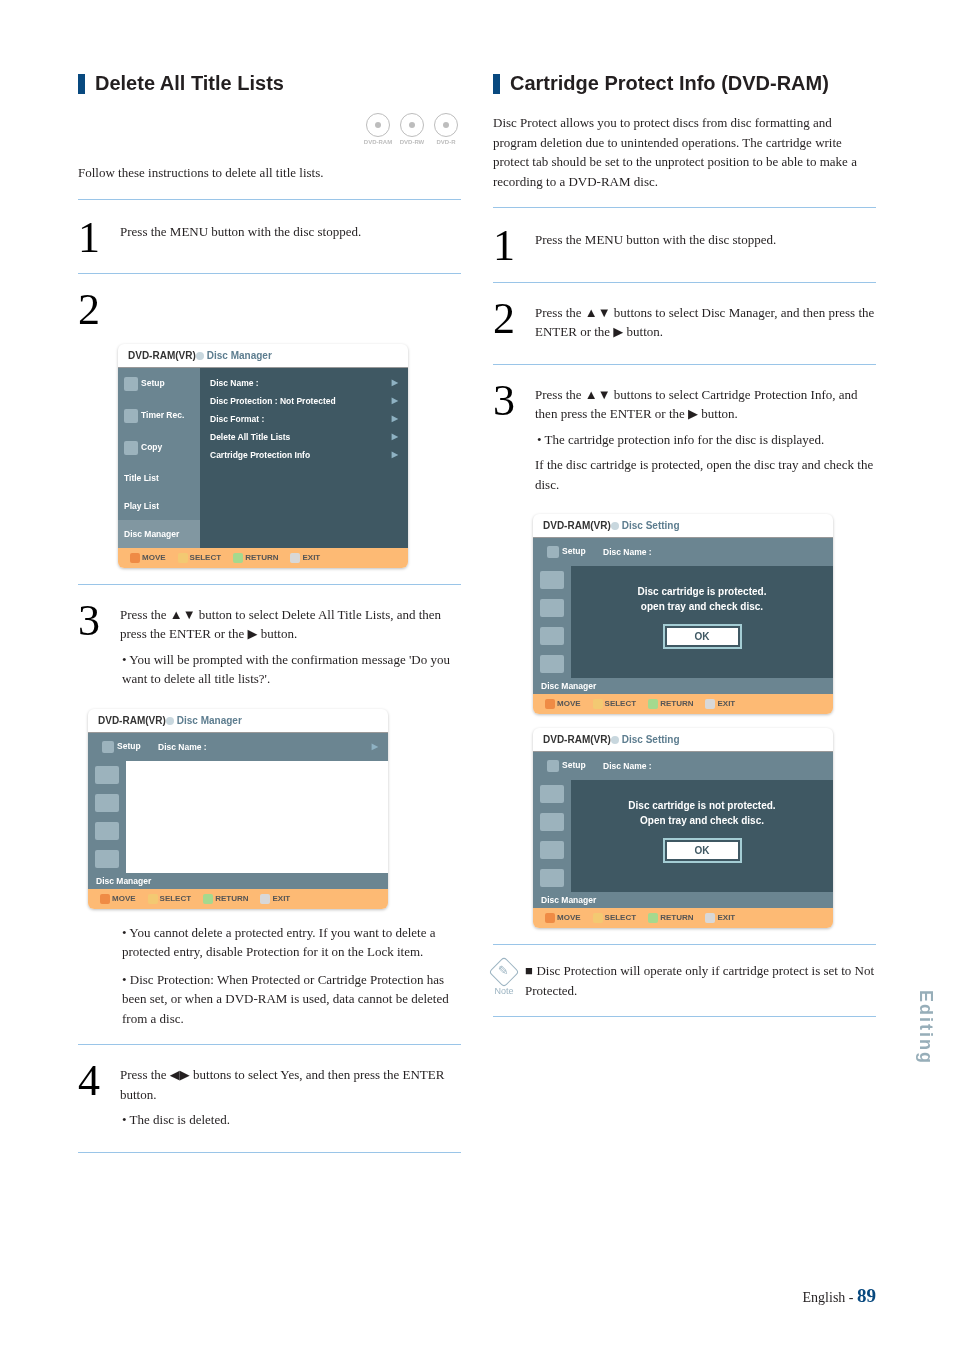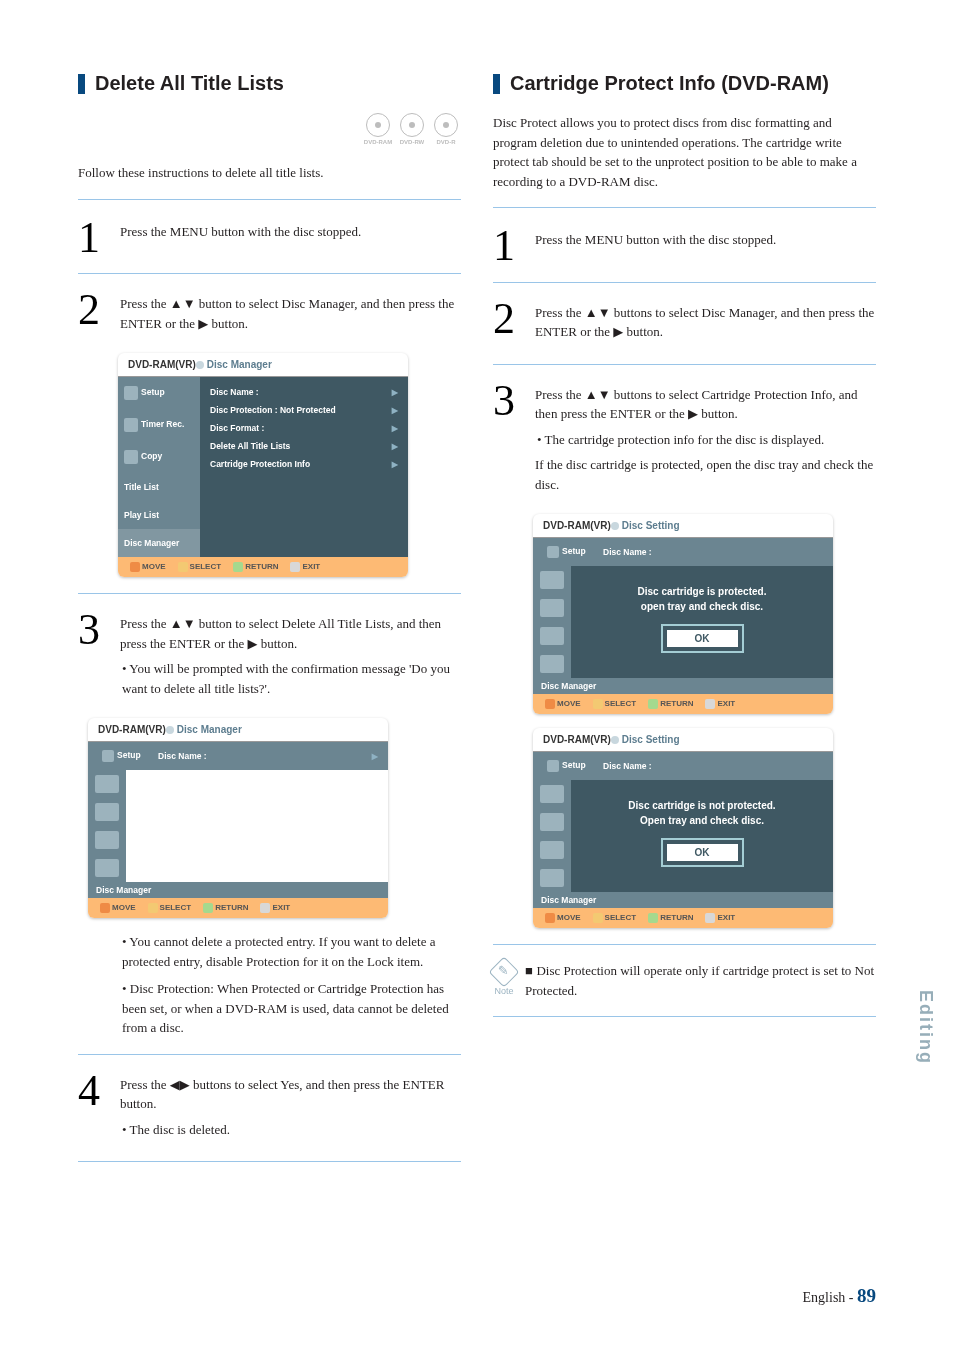--- a/index.html
+++ b/index.html
@@ -58,21 +58,21 @@
   .ui-footer { display: flex; gap: 12px; padding: 5px 12px; font-size: 8px; font-weight: bold; color: #555; background: #fdba74; }
   .ui-footer span.ficon { display: inline-block; width: 10px; height: 10px; border-radius: 2px; vertical-align: middle; margin-right: 2px; }
   .ic-move { background: #ef8b45; }
   .ic-sel { background: #f3c972; }
   .ic-ret { background: #a5d98e; }
   .ic-exit { background: #d8d8d8; }
 
   .ui-dialog-body { background: #3f5863; padding: 18px 10px; text-align: center; }
   .ui-dialog-body .msg { color: #fff; font-size: 10px; font-weight: bold; line-height: 1.5; margin-bottom: 12px; }
   .ui-dialog-body .btns { display: flex; justify-content: center; gap: 18px; }
-  .ui-btn { padding: 3px 28px; font-size: 10px; font-weight: bold; border: 4px solid #eab308; color: #fff; background: #5f7681; }
+  .ui-btn { padding: 3px 28px; font-size: 10px; font-weight: bold; border: 2px solid #eab308; color: #fff; background: #5f7681; }
   .ui-btn.sel { background: #fff; color: #3f5863; border-color: #3f5863; outline: 2px solid #a4cdd4; }
 
   .ui-mini-side { width: 38px; background: #6b8591; display: flex; flex-direction: column; }
   .ui-mini-side .mini-thumb { width: 24px; height: 18px; margin: 5px auto; background: #9cb3bd; border-radius: 2px; }
   .ui-mini-top { background: #6b8591; padding: 5px 8px; }
   .ui-mini-top .ui-row { font-size: 8.5px; color: #fff; font-weight: bold; }
 
   .note-block { display: flex; gap: 10px; margin-top: 14px; }
   .note-label { display: flex; flex-direction: column; align-items: center; font-family: Arial; font-size: 9px; color: #9cb4c2; }
   .note-icon { width: 22px; height: 22px; border: 1.5px solid #9cb4c2; border-radius: 4px; position: relative; transform: rotate(45deg); margin-bottom: 3px; }
@@ -135,23 +135,20 @@
       <div class="step-num">1</div>
       <div class="step-body">
           <p>Press the MENU button with the disc stopped.</p>
         </div>
     </div>
 
     <hr class="step-divider">
 
     <div class="step">
       <div class="step-num">2</div>
-      <div class="step-body">
-          <p>Press the ▲▼ button to select Disc Manager, and then press the ENTER or the ▶ button.</p>
-        </div>
     </div>
 
     <div class="ui-screenshot">
       <div class="ui-header">
         <span>DVD-RAM(VR)</span>
         <span class="rh"><span class="dot"></span><span>Disc Manager</span></span>
       </div>
       <div class="ui-main">
         <div class="ui-side">
           <div class="ui-side-item"><span class="thumb"></span><span>Setup</span></div>

